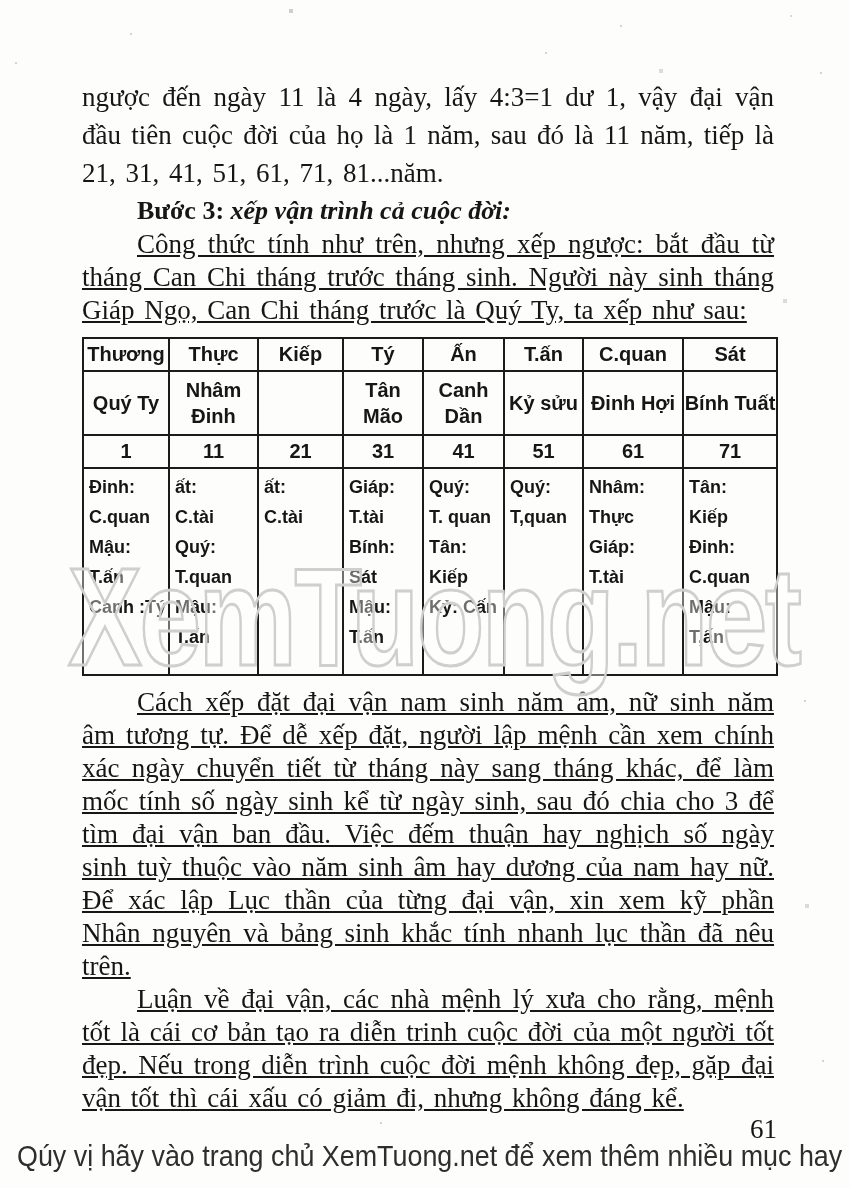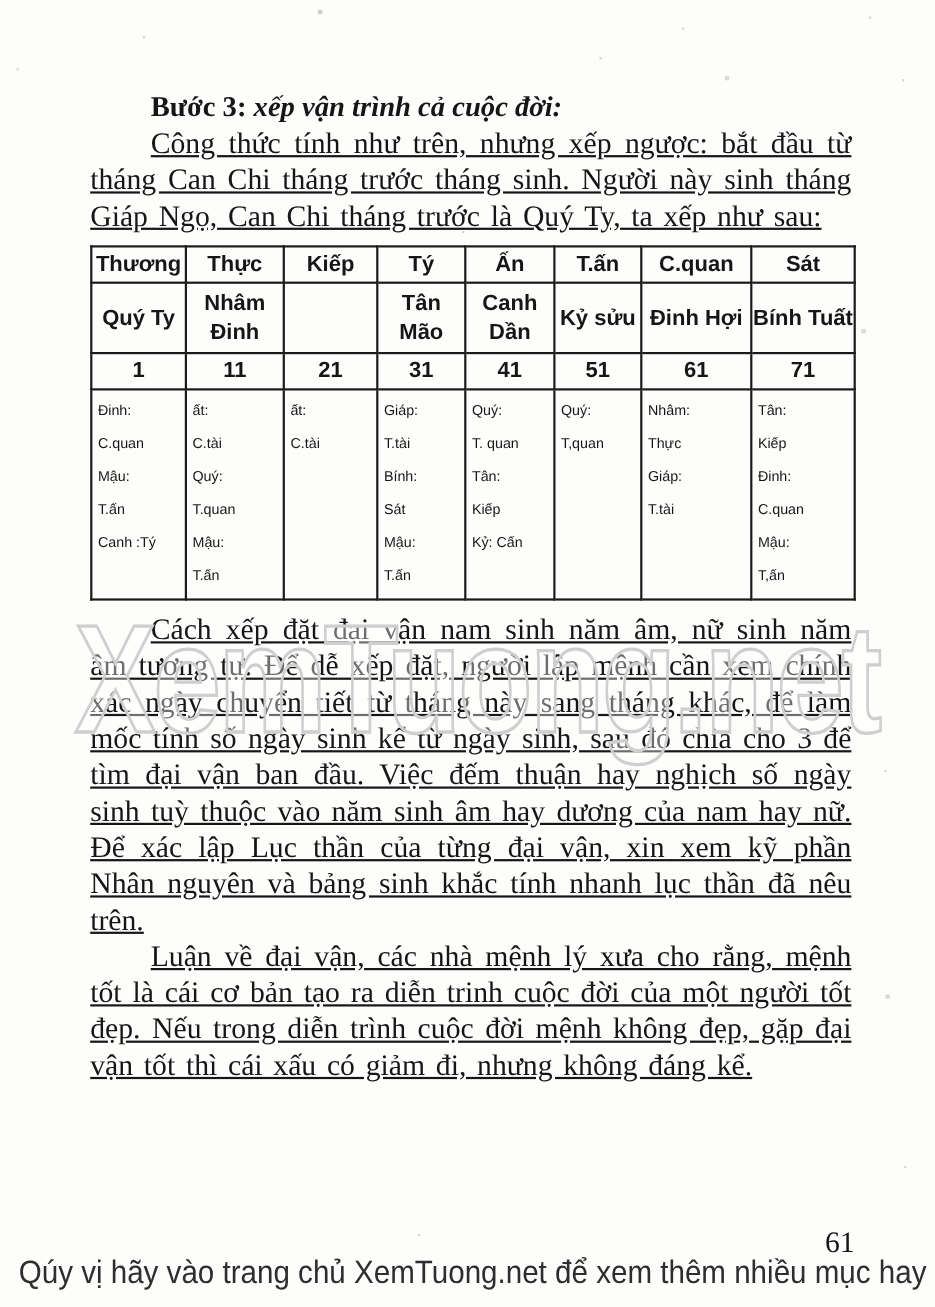--- a/index.html
+++ b/index.html
@@ -64,24 +64,24 @@
   }
   .row-age td{
     height:31px;
     text-align:center;
     font-size:20px;
     font-weight:bold;
   }
   .row-detail td{
     height:186px;
     vertical-align:top;
-    font-size:13px;
+    font-size:18px;
     line-height:30px;
-    font-weight:normal;
-    padding:3px 2px 0 5px;
+    font-weight:bold;
+    padding:3px 2px 16px 5px;
   }
   .row-detail td div{white-space:nowrap;}
   
   .watermark{
     position:absolute;
     left:68px; top:536px;
     font-family:"Liberation Sans", sans-serif;
     font-weight:bold;
     font-size:140px;
     letter-spacing:-3px;
@@ -137,20 +137,21 @@
     z-index:0;
   }
 </style>
 </head>
 <body>
 
 <div class="noise"></div>
 
 <div class="page-inner">
 
+  <p class="para">ngược đến ngày 11 là 4 ngày, lấy 4:3=1 dư 1, vậy đại vận đầu tiên cuộc đời của họ là 1 năm, sau đó là 11 năm, tiếp là 21, 31, 41, 51, 61, 71, 81...năm.</p>
 
   <p class="step-line"><span class="step-label">Bước 3</span><span class="step-label">: </span><span class="step-title">xếp vận trình cả cuộc đời:</span></p>
 
   <p class="para tight indent">Công thức tính như trên, nhưng xếp ngược: bắt đầu từ tháng Can Chi tháng trước tháng sinh. Người này sinh tháng Giáp Ngọ, Can Chi tháng trước là Quý Ty, ta xếp như sau:</p>
 
   <table class="van-table">
     <colgroup>
       <col style="width:86px">
         <col style="width:89px">
         <col style="width:85px">

